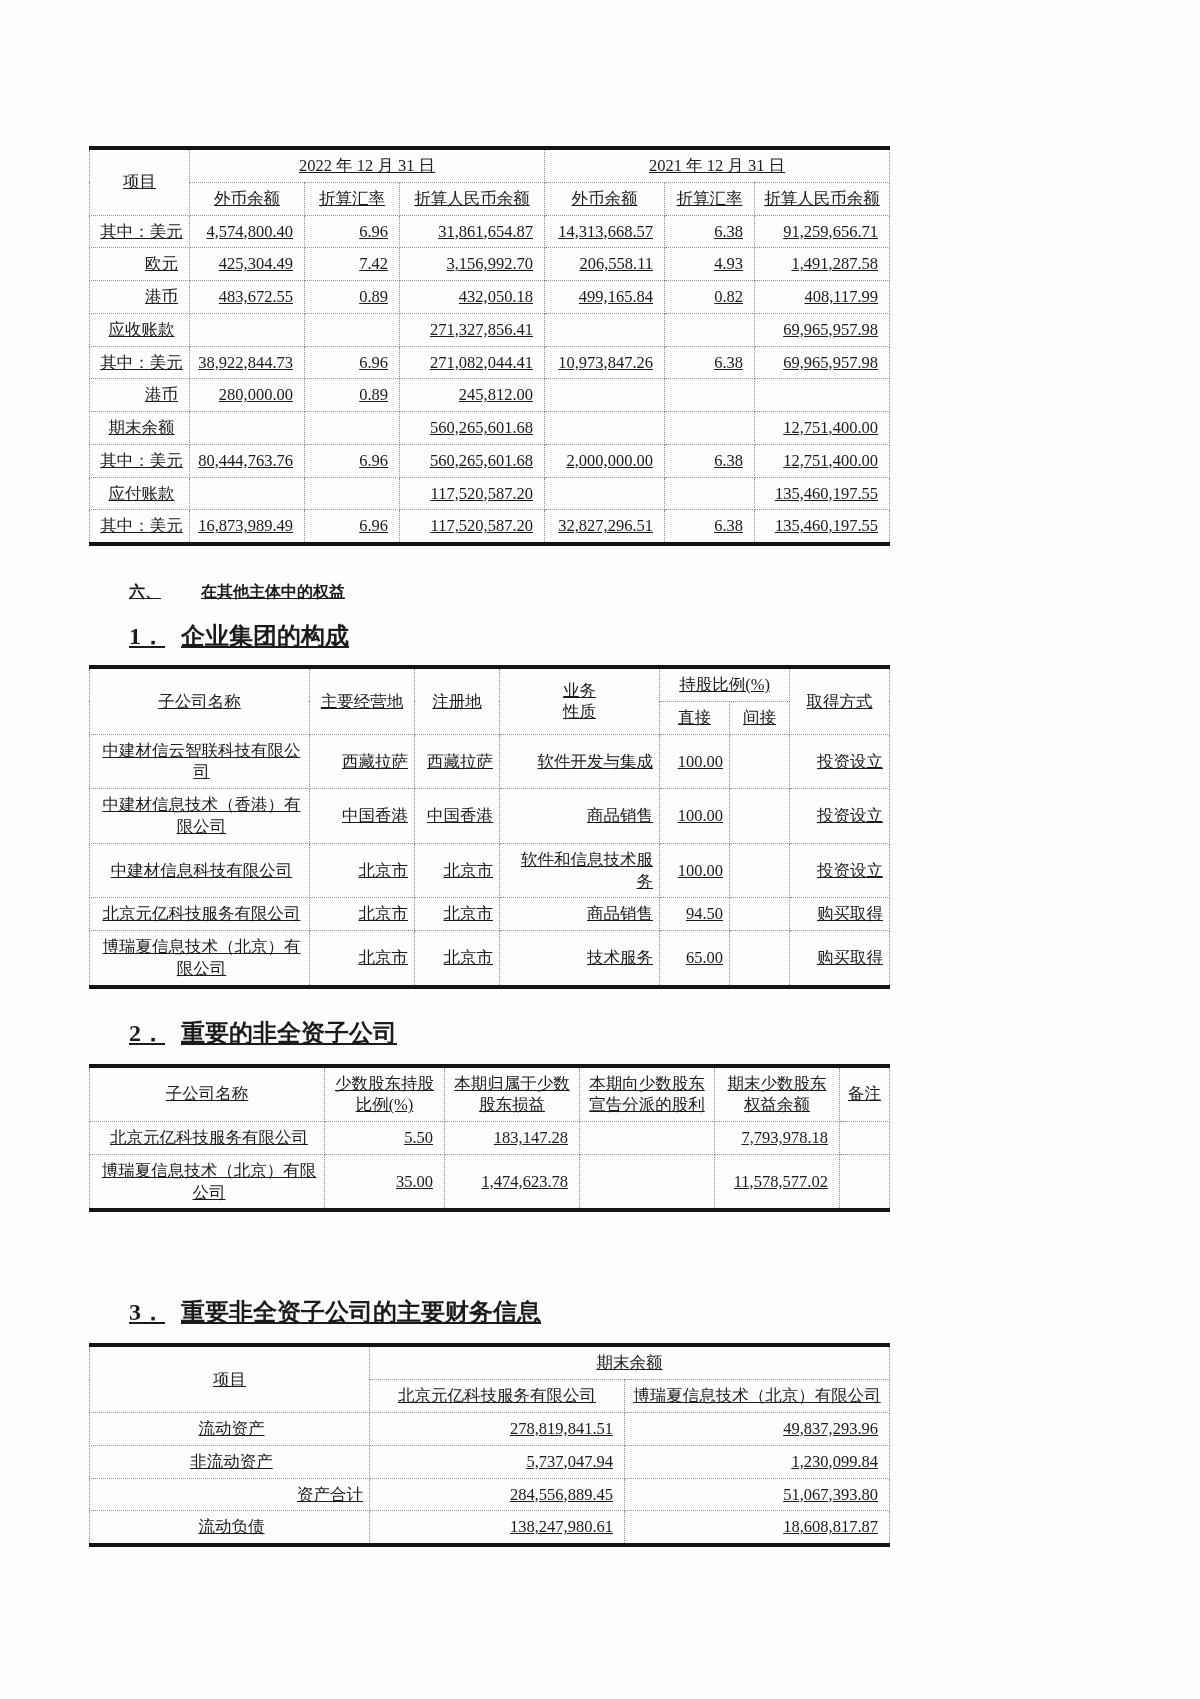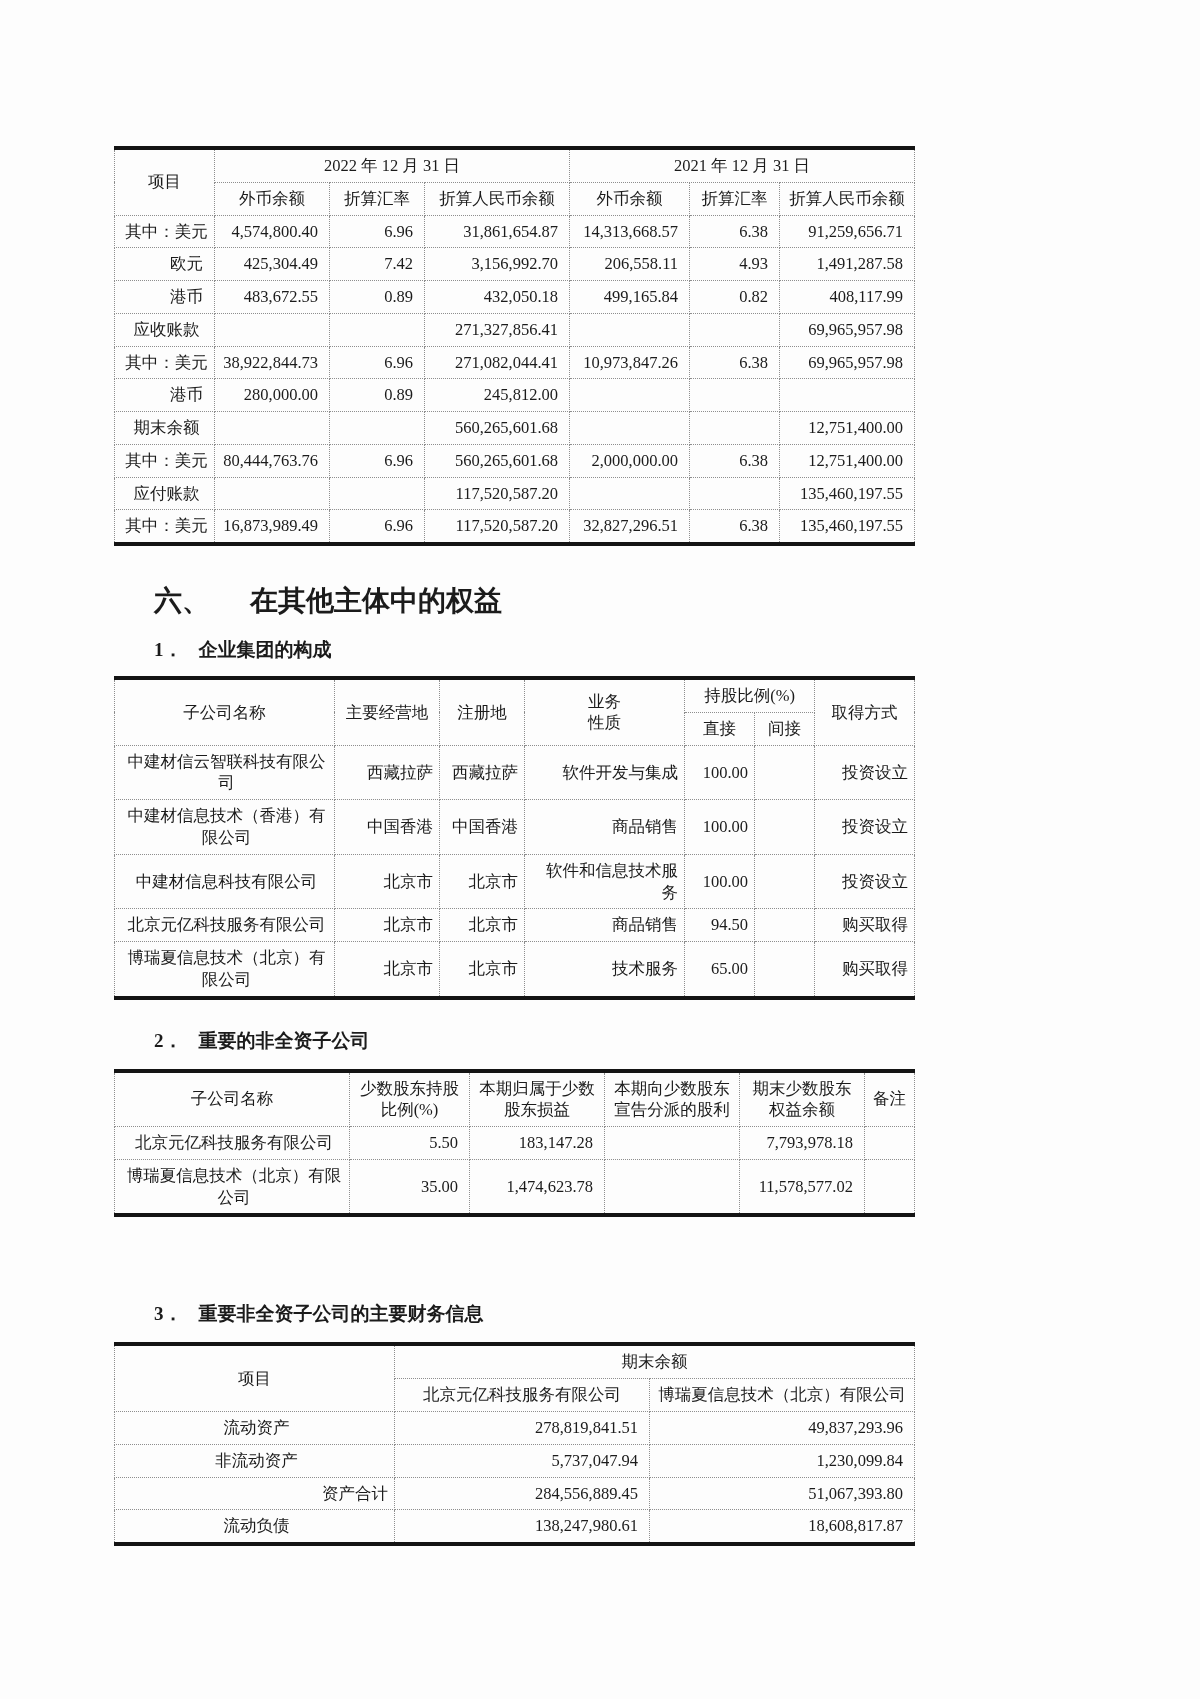--- a/index.html
+++ b/index.html
@@ -1,44 +1,44 @@
 <!DOCTYPE html>
 <html><head>
 <meta charset="utf-8">
 <style>
   html,body { margin:0; padding:0; }
   body {
     width:1200px; height:1699px; overflow:hidden;
     background:#fdfdfd; color:#1b1b1b;
     font-family:"Liberation Serif","DejaVu Serif",serif;
   }
-  .page { padding:146px 235px 0 114px; }
+  .page { padding:146px 235px 0 89px;text-decoration:underline; }
 
   table {
     border-collapse:collapse; width:800px; table-layout:fixed;
     border-top:4px solid #141414; border-bottom:4px solid #141414;
     font-size:16.5px;
   }
   th, td {
     border:1px dotted #8e8e8e;
     padding:5px 6px; line-height:1.32;
     word-break:break-all; overflow:hidden;
   }
   th { font-weight:normal; text-align:center; vertical-align:middle; }
   td { vertical-align:middle; }
   .al-left   { text-align:center;  padding-left:10px;margin-top:12px; }
   .al-right  { text-align:right; padding-right:11px; }
   .al-center { text-align:right; }
   .pre { white-space:pre-line; }
 
-  .h-main { margin:36px 0 0 40px; font-size:28px; font-weight:bold; }
+  .h-main { margin:36px 0 0 40px; font-size:16px; font-weight:bold; }
   .h-main .ttl { margin-left:40px; }
   .h-sub  { margin:23px 0 0 40px; font-size:19px; font-weight:bold; }
   .h-sub .ttl { margin-left:9px; }
-  .h-num  { margin:17px 0 0 40px; font-size:19px; font-weight:bold; }
+  .h-num  { margin:17px 0 0 40px; font-size:24px; font-weight:bold; }
   .h-num .ttl { margin-left:16px; }
 
   .t1 { margin-top:0; }
   .t2 { margin-top:13px; }
   .h-num.gap2 { margin-top:28px; }
   .t3 { margin-top:15px; }
   .h-num.gap3 { margin-top:84px; }
   .t4 { margin-top:15px; }
 </style>
 </head>

